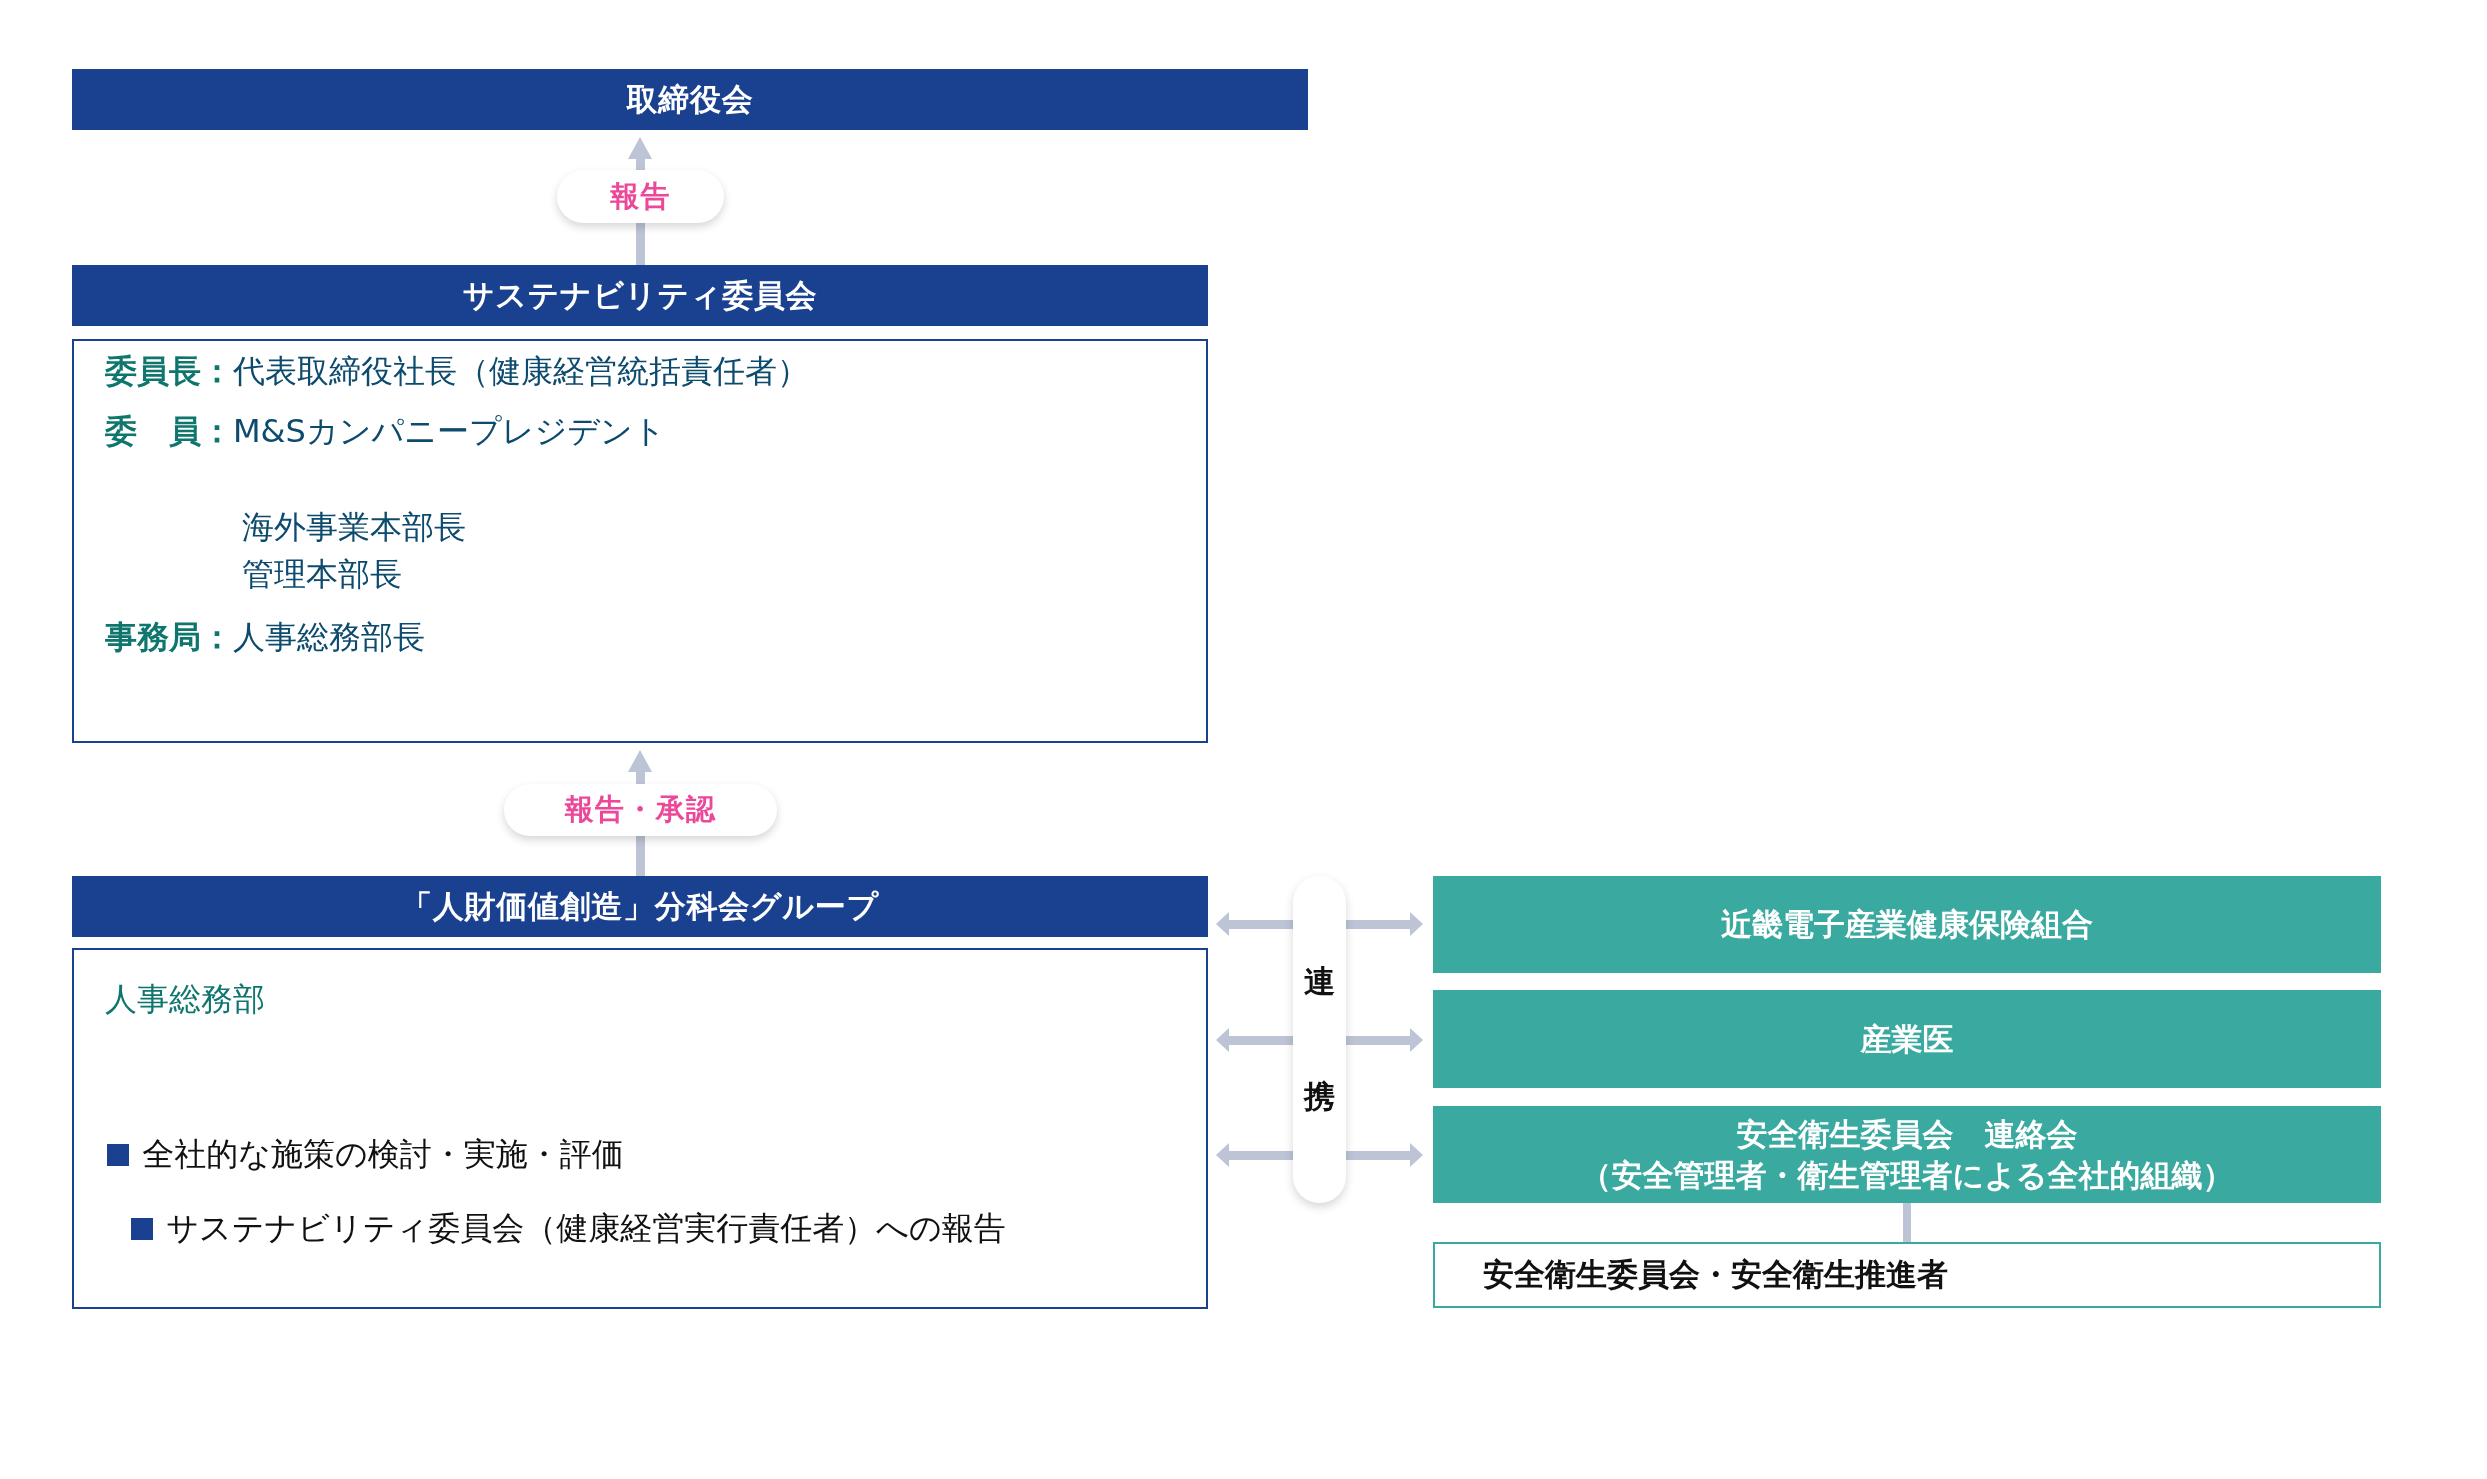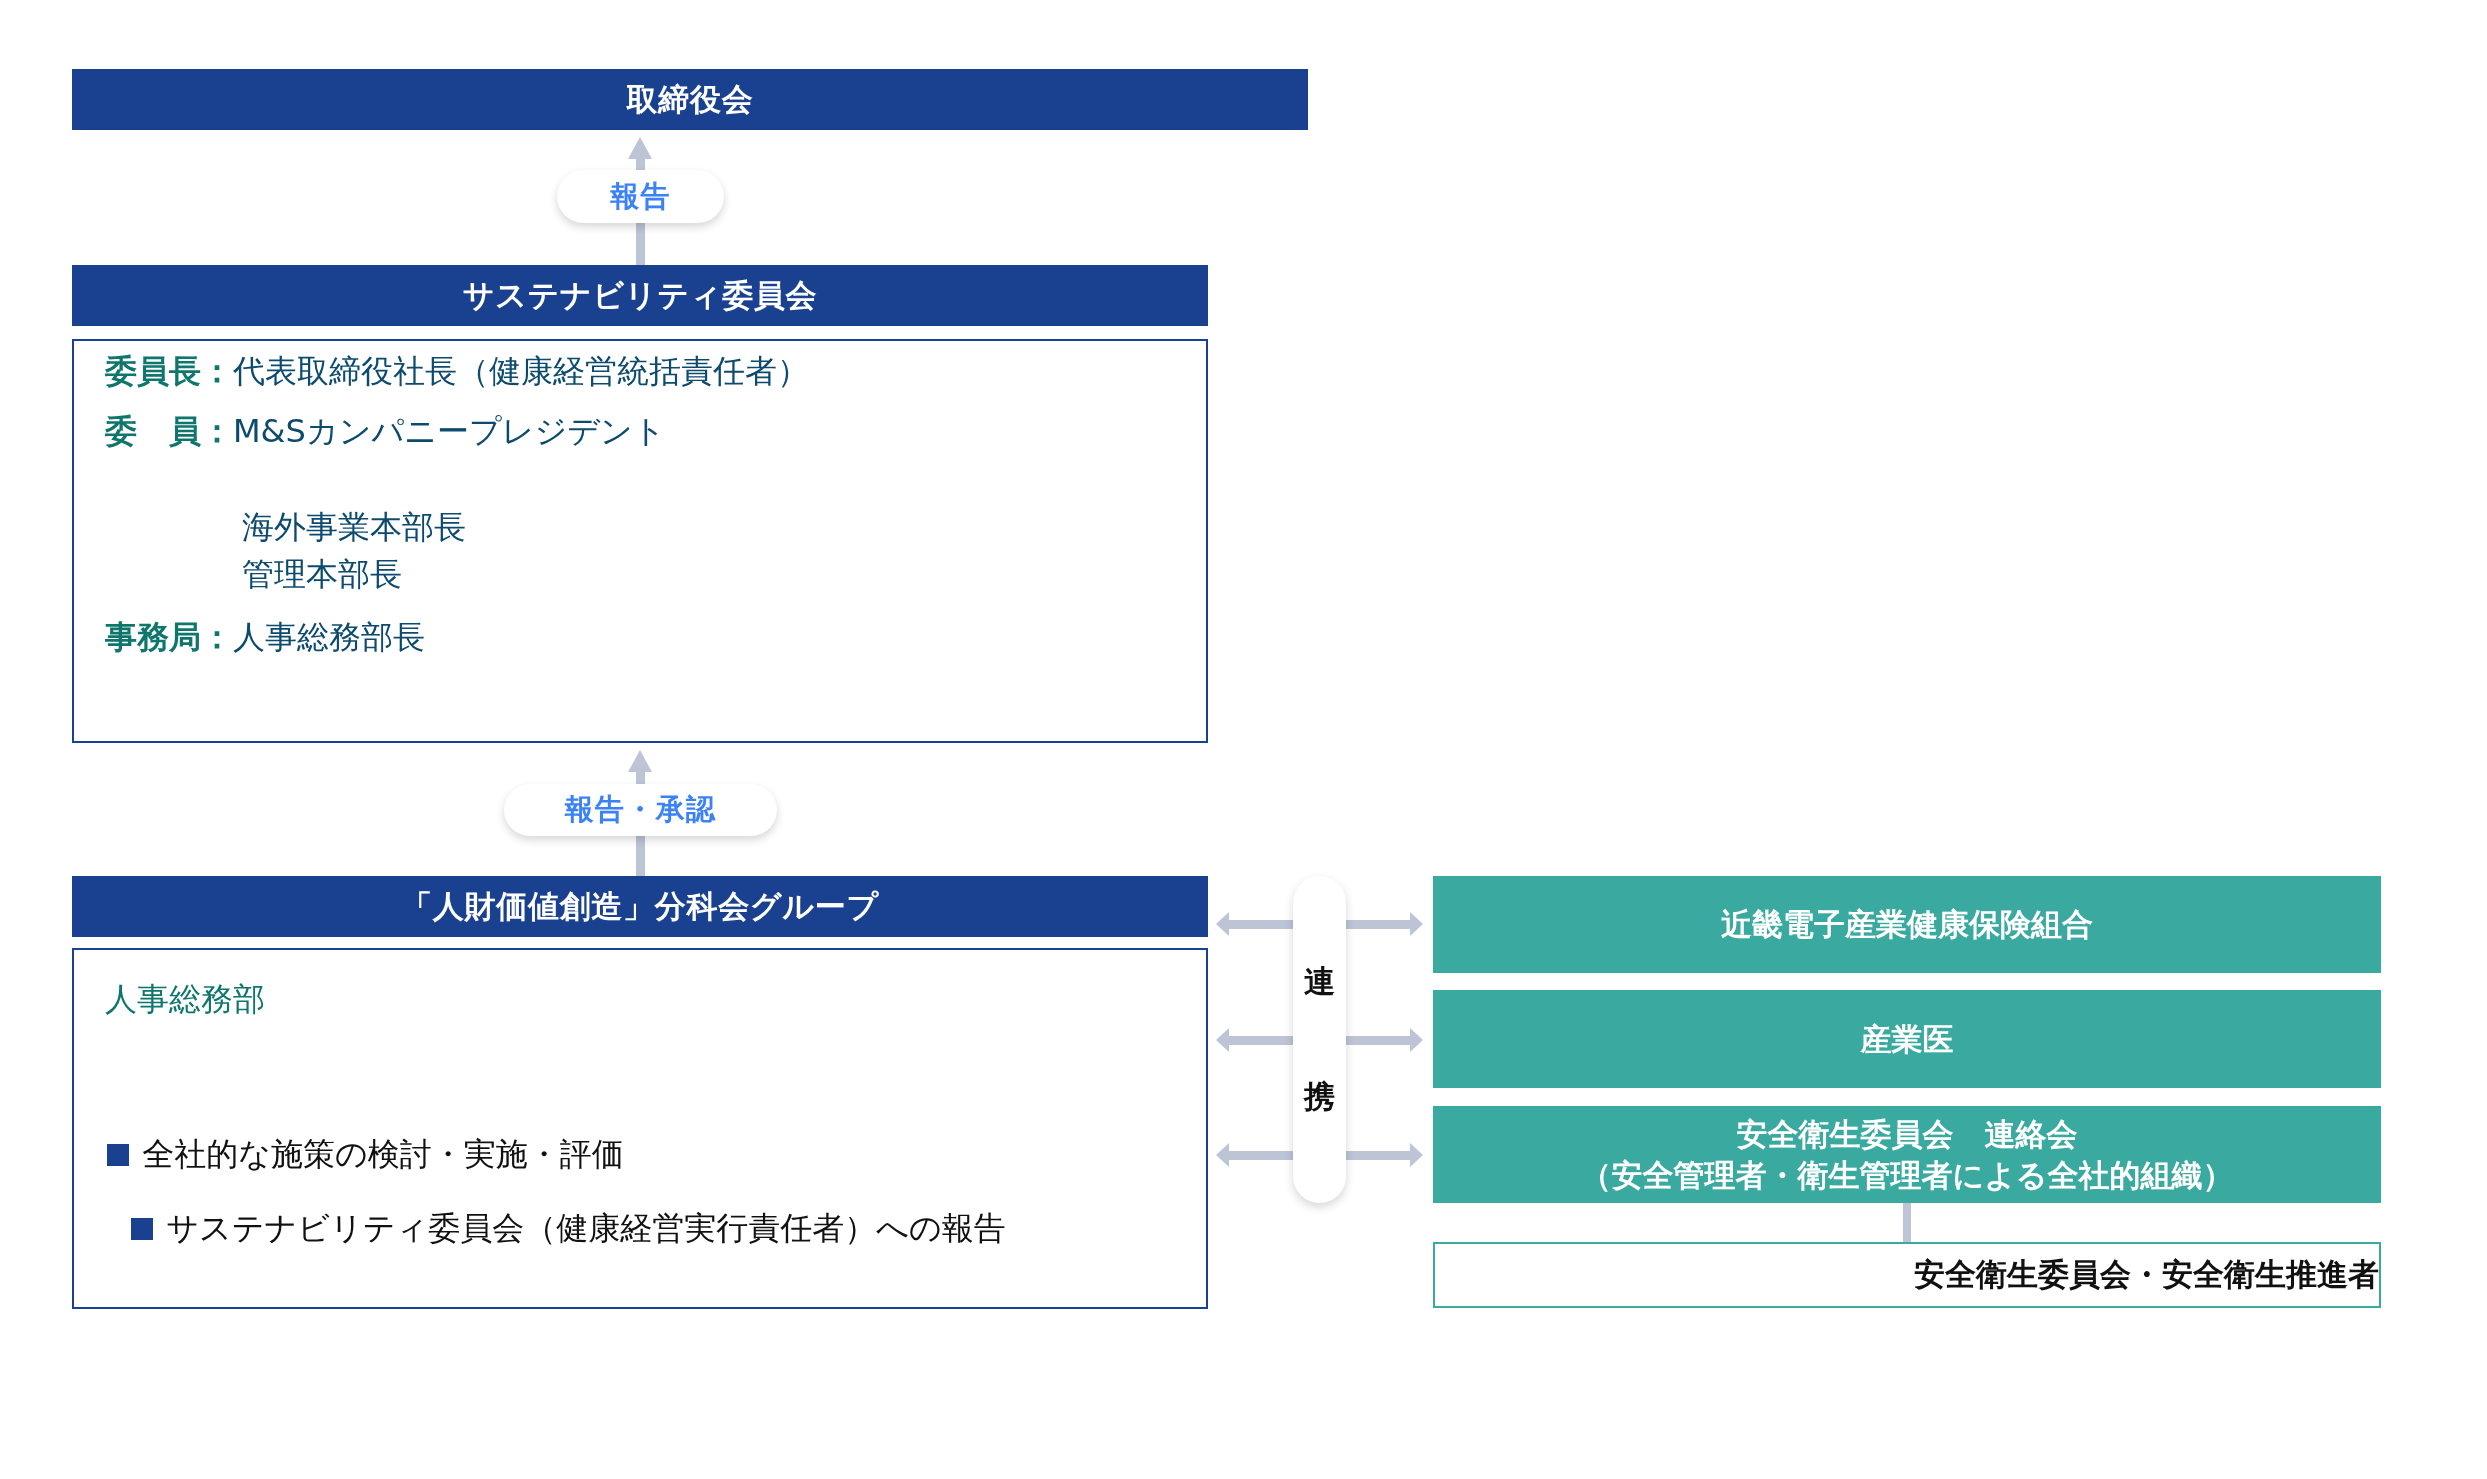--- a/index.html
+++ b/index.html
@@ -4,33 +4,33 @@
 <style>
   html, body { margin:0; padding:0; background:#ffffff; }
   body { width:2487px; height:1480px; position:relative; overflow:hidden;
          font-family:"DejaVu Sans","Liberation Sans",sans-serif; color:#111; }
   .abs { position:absolute; box-sizing:border-box; }
   .navy-bar { background:#1a4190; color:#fff; font-weight:bold; font-size:31px;
               display:flex; align-items:center; justify-content:center; letter-spacing:0.7px; }
   .navy-box { border:2px solid #1a4190; background:#fff; }
   .pill { background:#fff; border-radius:30px; box-shadow:0 4px 8px rgba(0,0,0,0.16);
           display:flex; align-items:center; justify-content:center;
-          font-weight:bold; font-size:29px; color:#3b82f6; letter-spacing:1.3px; }
+          font-weight:bold; font-size:29px; color:#ec4899; letter-spacing:1.3px; }
   .stem { background:#bcc4d6; }
   .arrow-up { width:0; height:0; border-left:12.7px solid transparent; border-right:12.7px solid transparent;
               border-bottom:22.7px solid #bcc4d6; }
   .row { position:absolute; font-size:32px; line-height:40px; white-space:nowrap; }
   .lbl { color:#0f766e; font-weight:bold; }
   .val { color:#0c4a6e; }
   .bullet-row { position:absolute; left:33px; display:flex; align-items:center; font-size:32px; white-space:nowrap; }
   .bullet { width:22px; height:22px; background:#1a4190; margin-right:13.3px; flex:none; }
   .teal { background:#3aa99f; color:#fff; font-weight:bold; font-size:31px;
           display:flex; flex-direction:column; align-items:center; justify-content:center; line-height:41px; }
   .teal-outline { border:2.7px solid #3aa99f; background:#fff; color:#111; font-weight:bold; font-size:31px;
-                  display:flex; align-items:center; justify-content:flex-end; }
+                  display:flex; align-items:center; justify-content:flex-start;padding-left:48px; }
   .h-arrow { position:absolute; height:25px; }
   .h-arrow .shaft { position:absolute; top:8px; height:9.3px; background:#bcc4d6; }
   .h-arrow .head-l { position:absolute; top:0; left:0; width:0; height:0;
                      border-top:12.7px solid transparent; border-bottom:12.7px solid transparent; border-right:13.3px solid #bcc4d6; }
   .h-arrow .head-r { position:absolute; top:0; right:0; width:0; height:0;
                      border-top:12.7px solid transparent; border-bottom:12.7px solid transparent; border-left:13.3px solid #bcc4d6; }
   .vpill { background:#fff; border-radius:27px; box-shadow:0 4px 9.3px rgba(0,0,0,0.16);
            display:flex; flex-direction:column; align-items:center; justify-content:center; gap:73px;
            font-weight:bold; font-size:31px; color:#111; }
 </style>

